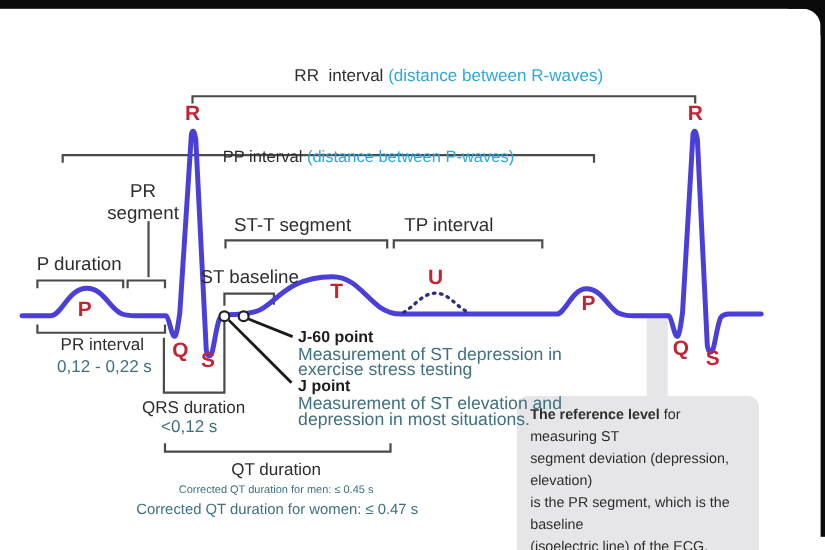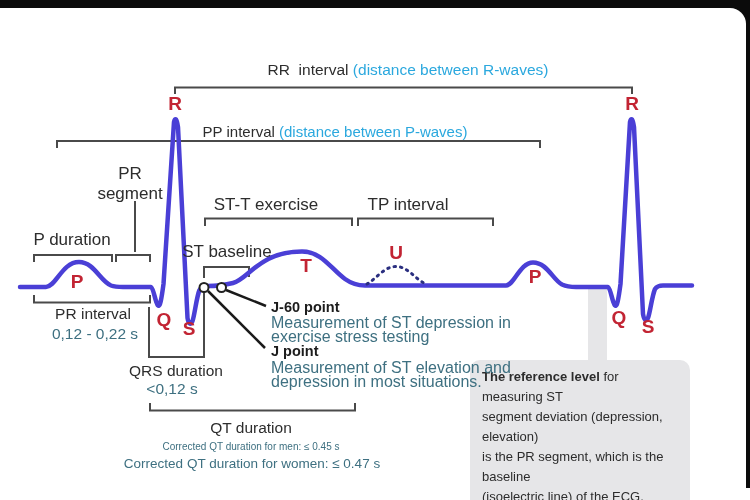--- a/index.html
+++ b/index.html
@@ -75,30 +75,30 @@
     <g stroke="#1a1a1a" stroke-width="2.5">
       <path d="M226,290 L266,306"></path>
       <path d="M208,291 L265,348"></path>
     </g>
 
     <circle cx="204" cy="287.5" r="4.5" fill="#ffffff" stroke="#222222" stroke-width="2"></circle>
     <circle cx="221.5" cy="287.5" r="4.5" fill="#ffffff" stroke="#222222" stroke-width="2"></circle>
   </svg>
 
   <div class="center big" style="left:408px;top:70px;"><span class="lbl big">RR  interval</span><span class="cyan"> (distance between R-waves)</span></div>
-  <div class="center" style="left:335px;top:131px;font-size:15px;text-align:center;"><span class="lbl" style="font-size:15px;">PP interval</span><span class="cyan"> (distance between P-waves)</span></div>
+  <div class="center" style="left:335px;top:143px;font-size:15px;text-align:center;"><span class="lbl" style="font-size:15px;">PP interval</span><span class="cyan"> (distance between P-waves)</span></div>
 
   <div class="center lbl" style="left:130px;top:184px;">PR
 segment</div>
   <div class="center lbl" style="left:72px;top:240px;">P duration</div>
   <div class="center lbl big" style="left:93px;top:314px;">PR interval</div>
   <div class="center teal big" style="left:95px;top:334px;">0,12 - 0,22 s</div>
 
   <div class="center lbl" style="left:227px;top:252px;">ST baseline</div>
-  <div class="center lbl" style="left:266px;top:205px;">ST-T exercise</div>
+  <div class="center lbl" style="left:266px;top:205px;">ST-T segment</div>
   <div class="center lbl" style="left:408px;top:205px;">TP interval</div>
 
   <div class="center lbl big" style="left:176px;top:371px;">QRS duration</div>
   <div class="center teal big" style="left:172px;top:389px;">&lt;0,12 s</div>
 
   <div class="center lbl" style="left:251px;top:428px;font-size:15.5px;">QT duration</div>
   <div class="center teal" style="left:251px;top:445.5px;font-size:10px;">Corrected QT duration for men: ≤ 0.45 s</div>
   <div class="center teal" style="left:252px;top:463px;font-size:13.5px;">Corrected QT duration for women: ≤ 0.47 s</div>
 
   <div class="leftblock ptlabel" style="left:271px;top:299px;">J-60 point</div>

